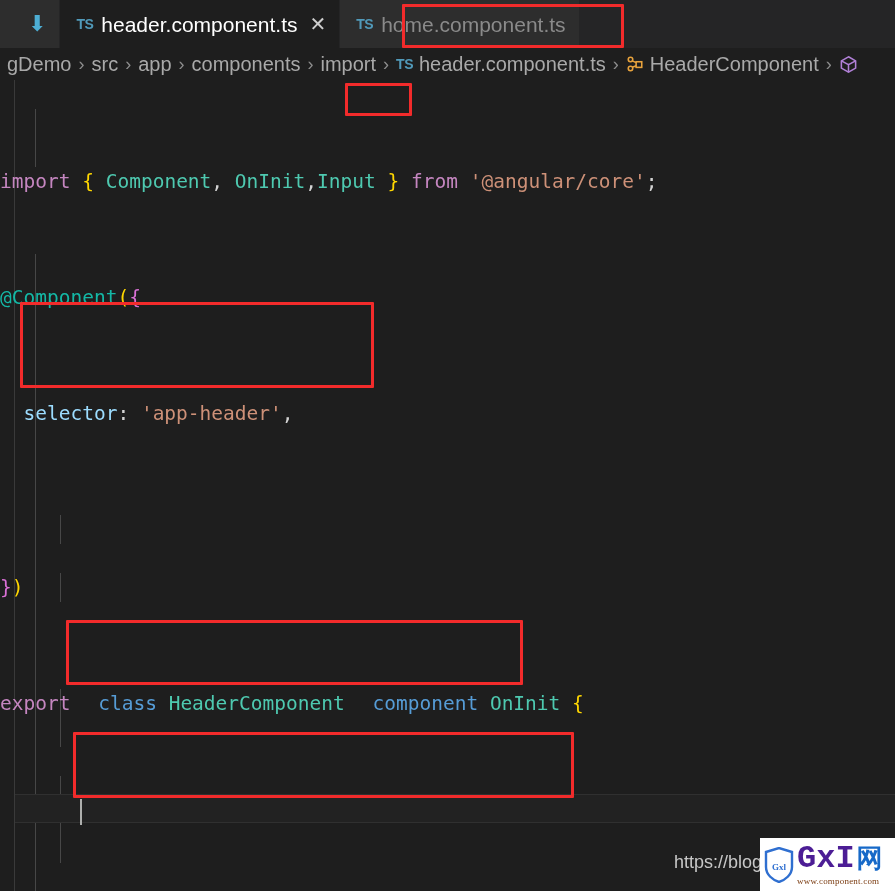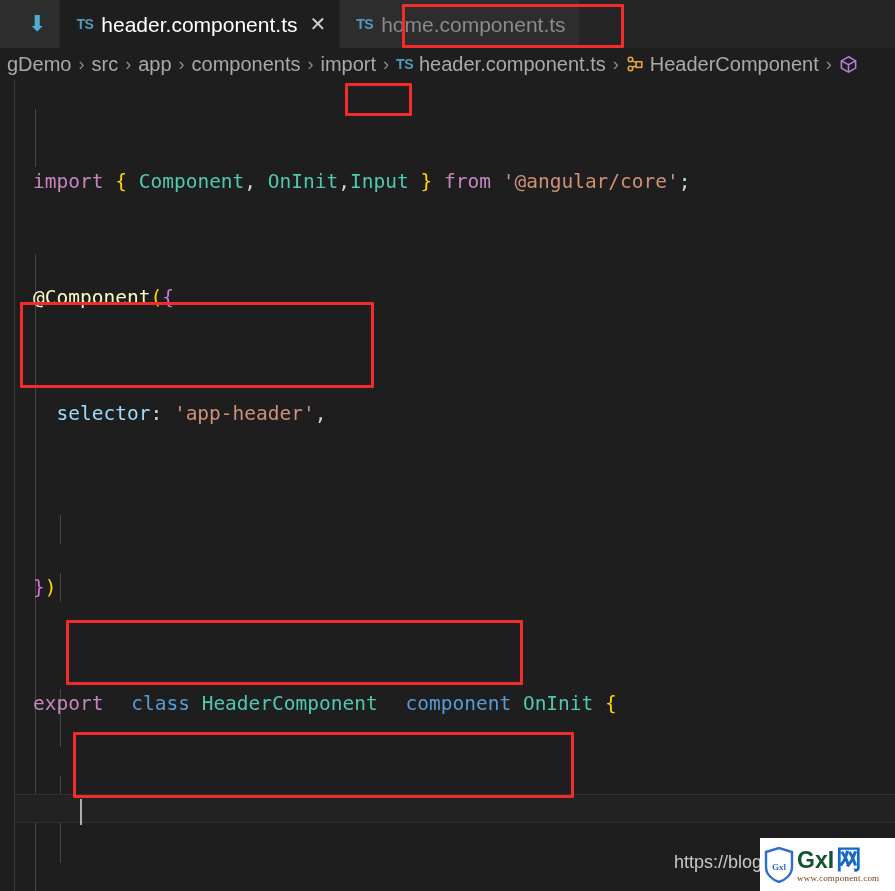--- a/index.html
+++ b/index.html
@@ -162,33 +162,32 @@
     left: 0; top: 0;
     width: 895px;
     font-family: "DejaVu Sans Mono", monospace;
     font-size: 19.5px;
     line-height: 29px;
     white-space: pre;
   }
   .ln {
     position: relative;
     height: 29px;
-    padding-left: 33px;
     box-sizing: border-box;
   }
   
   .kw   { color: #c586c0; }  
   .kw2  { color: #569cd6; margin-left: 16px; }  
   .type { color: #4ec9b0; }  
   .var  { color: #9cdcfe; }  
   .str  { color: #ce9178; }  
   .punc { color: #d4d4d4; }  
   .brk  { color: #ffd700; }  
   .brk2 { color: #da70d6; }  
-  .dec  { color: #fef9c3; }  
+  .dec  { color: #14b8a6; }  
 
   
   .cursor {
     position: absolute;
     width: 2px;
     background: #aeafad;
   }
 
   
   .redbox {
@@ -233,24 +232,24 @@
     flex-direction: column;
     justify-content: center;
     line-height: 1;
   }
   .logo .brandmain {
     display: flex;
     align-items: baseline;
     gap: 2px;
   }
   .logo .gxl {
-    color: #14532d;
-    font-size: 23px;
+    color: #4c1d95;
+    font-size: 32px;
     font-weight: bold;
-    font-family: Liberation Sans, sans-serif;
+    font-family: Liberation Mono, monospace;
     line-height: 1;
   }
   .logo .wang {
     color: #1669c8;
     font-size: 26px;
     font-weight: bold;
     line-height: 1;
   }
   .logo .domain {
     color: #7a3b10;

